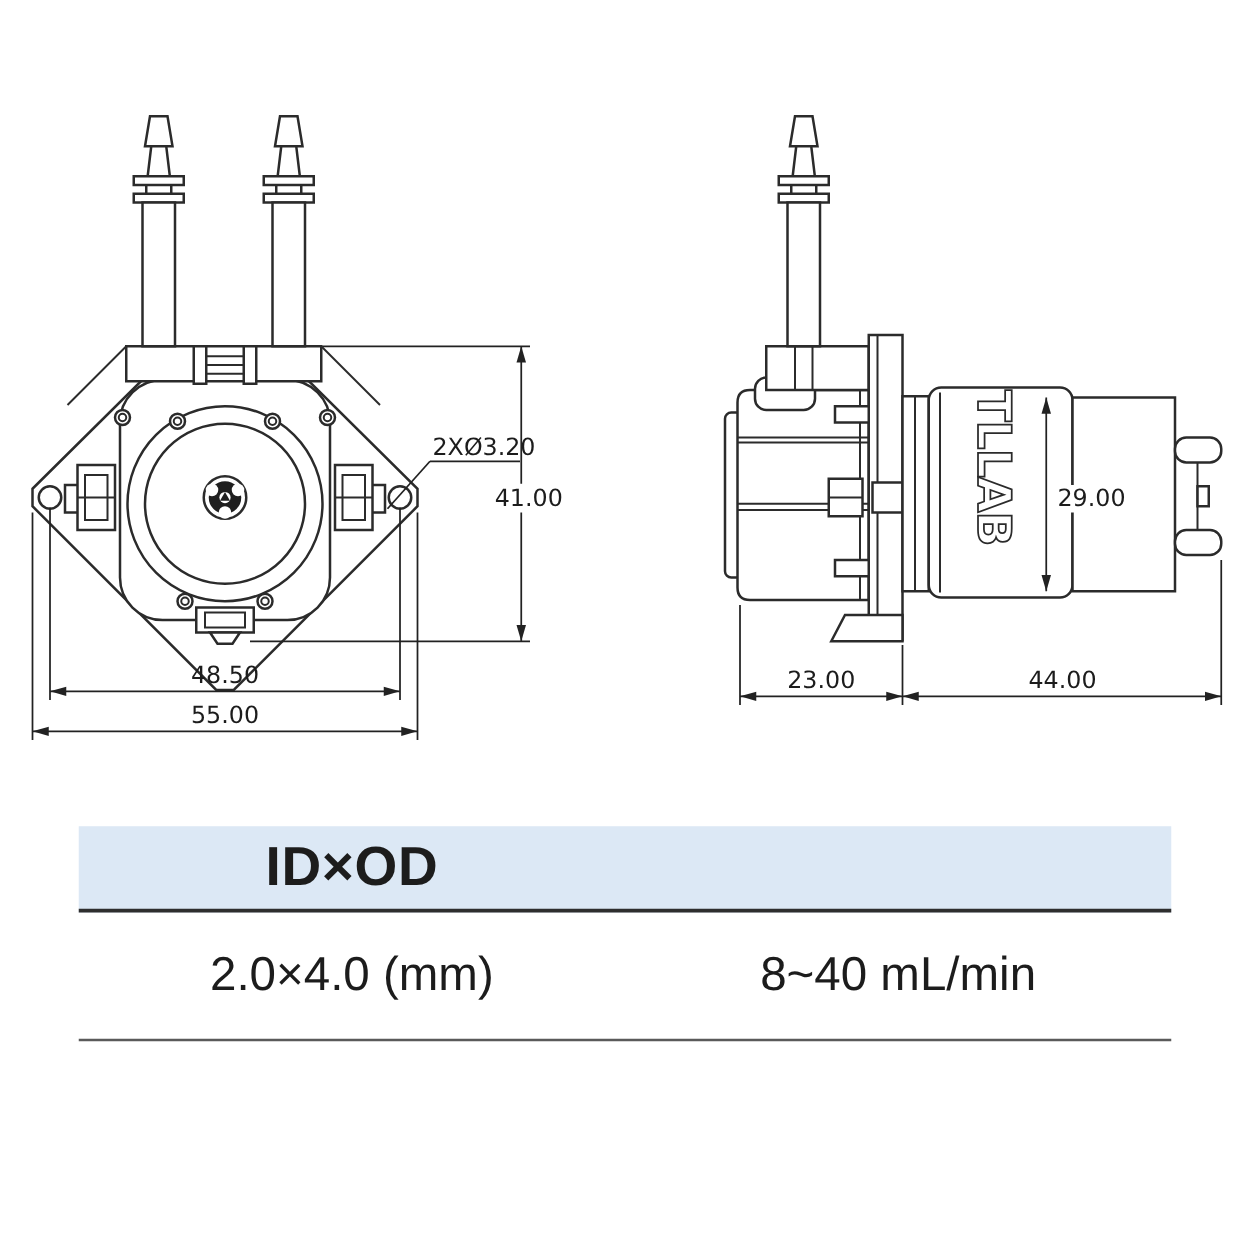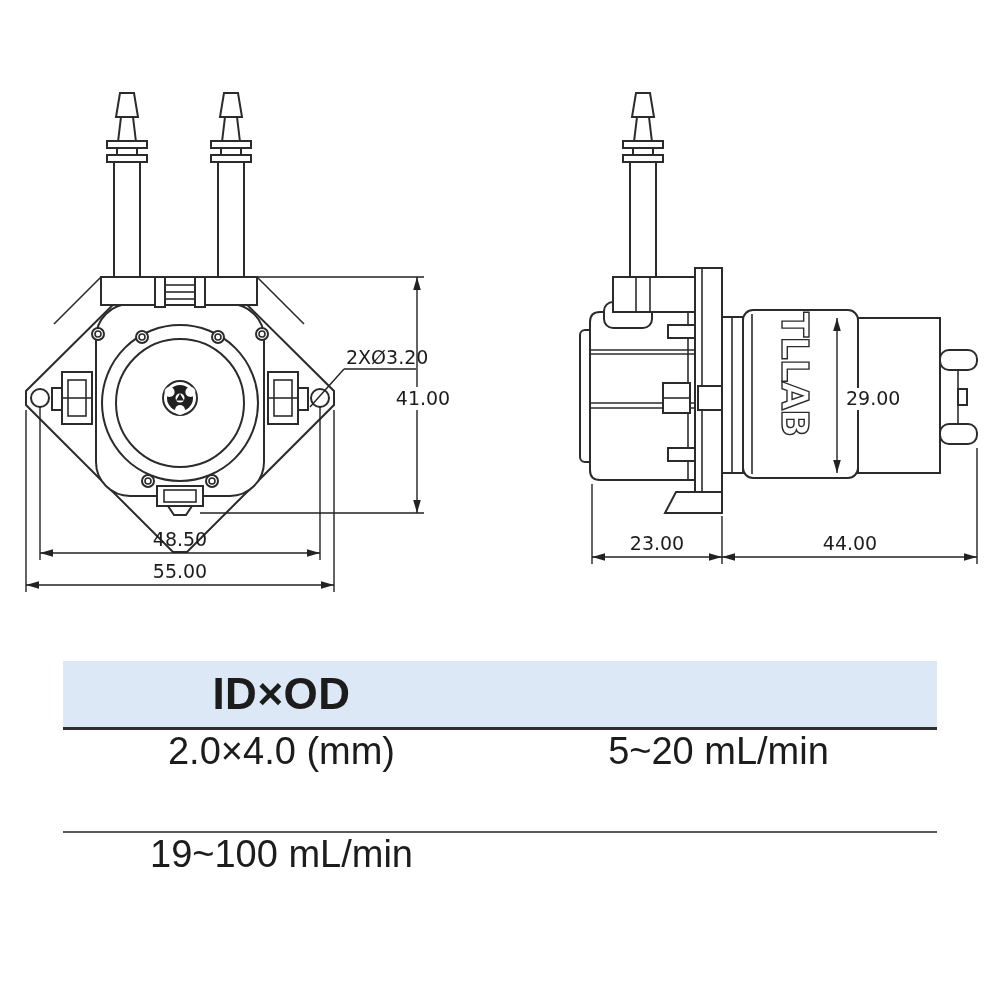--- a/index.html
+++ b/index.html
@@ -12,21 +12,21 @@
   .dim{fill:none;stroke:#222222;stroke-width:1.4;}
   .arr{fill:#222222;stroke:none;}
   .halo{fill:#ffffff;stroke:none;}
   .dimtext{font-size:19px;}
   .brand{font-size:37px;font-weight:bold;letter-spacing:-1px;
          fill:#ffffff;stroke:#2b2b2b;stroke-width:1.4;}
   
   .spec-table{position:absolute;left:63px;top:661px;width:874px;}
   .spec-header{display:flex;height:66px;align-items:center;border-bottom:3px solid #2e2e2e;}
   .spec-header .cell{font-size:44px;font-weight:bold;letter-spacing:0.5px;}
-  .spec-row{display:flex;height:101px;align-items:flex-start;}
+  .spec-row{display:flex;height:101px;align-items:center;}
   .spec-row .cell{font-size:38px;font-weight:400;}
   .cell{flex:0 0 50%;text-align:center;color:#1c1c1c;}
   .row-divider{height:2px;background:#5a5a5a;width:100%;}
 </style>
 </head>
 <body>
 
 <div class="stage">
 
 <svg width="1000" height="650" viewBox="0 0 1000 650">
@@ -197,21 +197,20 @@
     </g>
   </g>
 </svg>
 
 <div class="spec-table">
   <div class="spec-header" style="background: rgb(220, 232, 245); gap: 32px;">
     <div class="cell">ID×OD</div>
   </div>
   <div class="spec-row">
     <div class="cell">2.0×4.0 (mm)</div>
-    <div class="cell">5~20 mL/min</div>
+    <div class="cell">8~40 mL/min</div>
   </div>
   <div class="row-divider" style="background: rgb(90, 90, 90);"></div>
   <div class="spec-row">
-    <div class="cell">19~100 mL/min</div>
   </div>
 </div>
 
 </div>
 
 </body></html>

